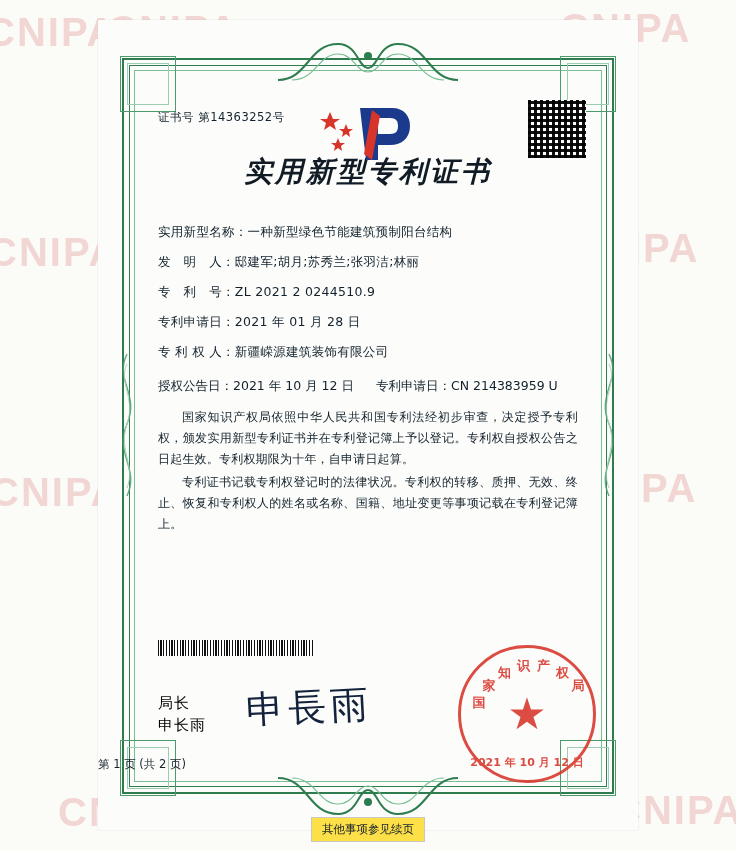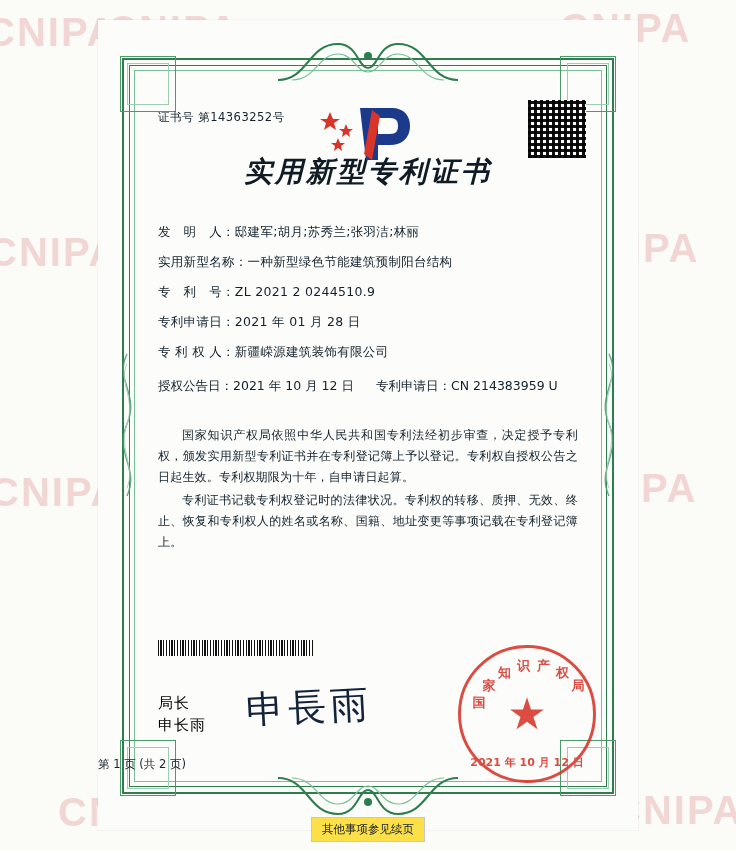--- a/index.html
+++ b/index.html
@@ -159,21 +159,21 @@
   .twocol {
     display: flex;
     font-size: 12.5px;
     line-height: 30px;
     white-space: nowrap;
   }
   .twocol .left { width: 218px; }
   .body-text {
     font-size: 12px;
     line-height: 21px;
-    margin-top: 24px;
+    margin-top: 6px;
     text-align: justify;
     letter-spacing: .2px;
   }
   .body-text p { margin: 0 0 2px 0; text-indent: 2em; }
 
   .barcode {
     position: absolute;
     left: 60px;
     top: 620px;
     width: 155px;
@@ -324,24 +324,24 @@
         <polygon points="30,40 32,45 37,45 33,48 34,53 30,50 26,53 27,48 23,45 28,45" fill="#d7342a"></polygon>
       </svg>
 
       <div class="qr"></div>
 
       <div class="cert-no">证书号 第14363252号</div>
 
       <div class="title">实用新型专利证书</div>
 
       <div class="field">
+        <span class="lbl">实用新型名称：</span><span class="val">一种新型绿色节能建筑预制阳台结构</span>
+      </div>
+      <div class="field">
         <span class="lbl">发　明　人：</span><span class="val">邸建军;胡月;苏秀兰;张羽洁;林丽</span>
-      </div>
-      <div class="field">
-        <span class="lbl">实用新型名称：</span><span class="val">一种新型绿色节能建筑预制阳台结构</span>
       </div>
       <div class="field">
         <span class="lbl">专　利　号：</span><span class="val">ZL 2021 2 0244510.9</span>
       </div>
       <div class="field">
         <span class="lbl">专利申请日：</span><span class="val">2021 年 01 月 28 日</span>
       </div>
       <div class="field">
         <span class="lbl">专 利 权 人：</span><span class="val">新疆嵘源建筑装饰有限公司</span>
       </div>

